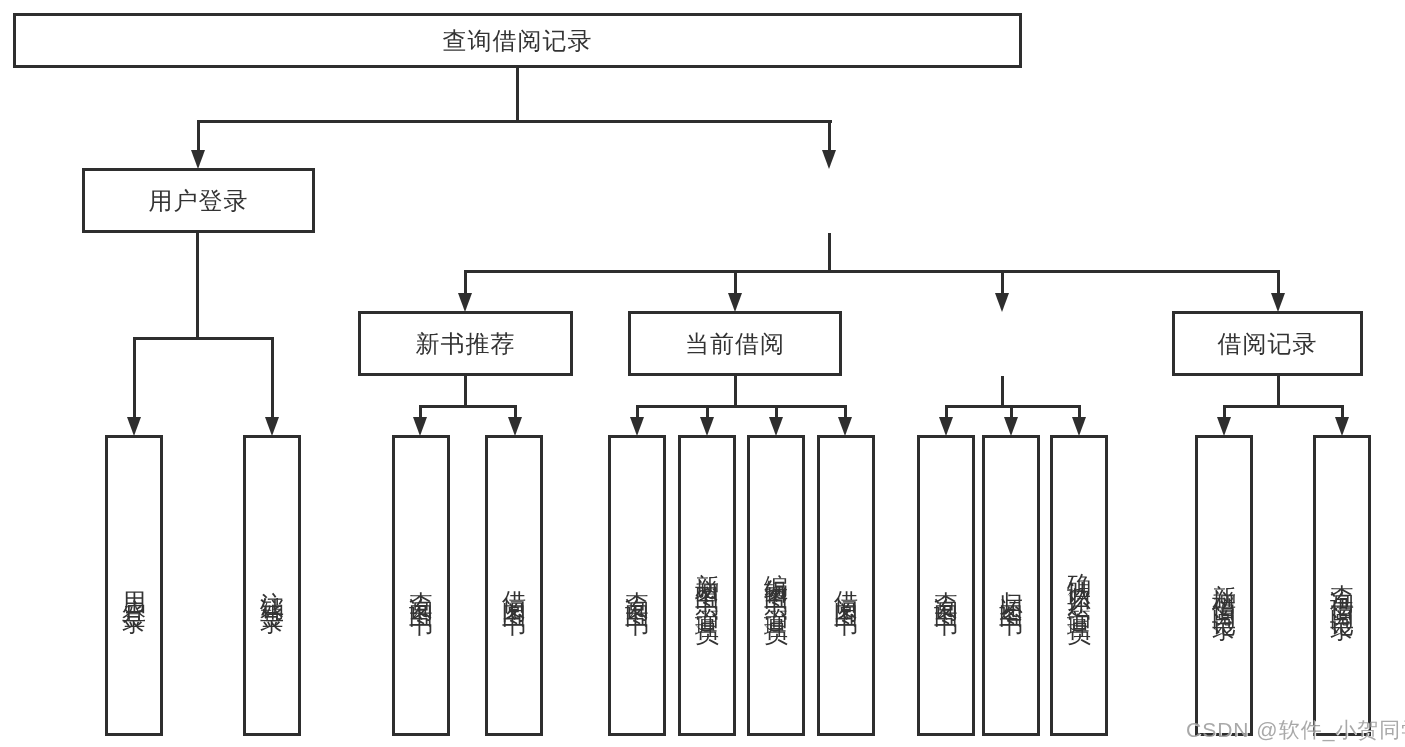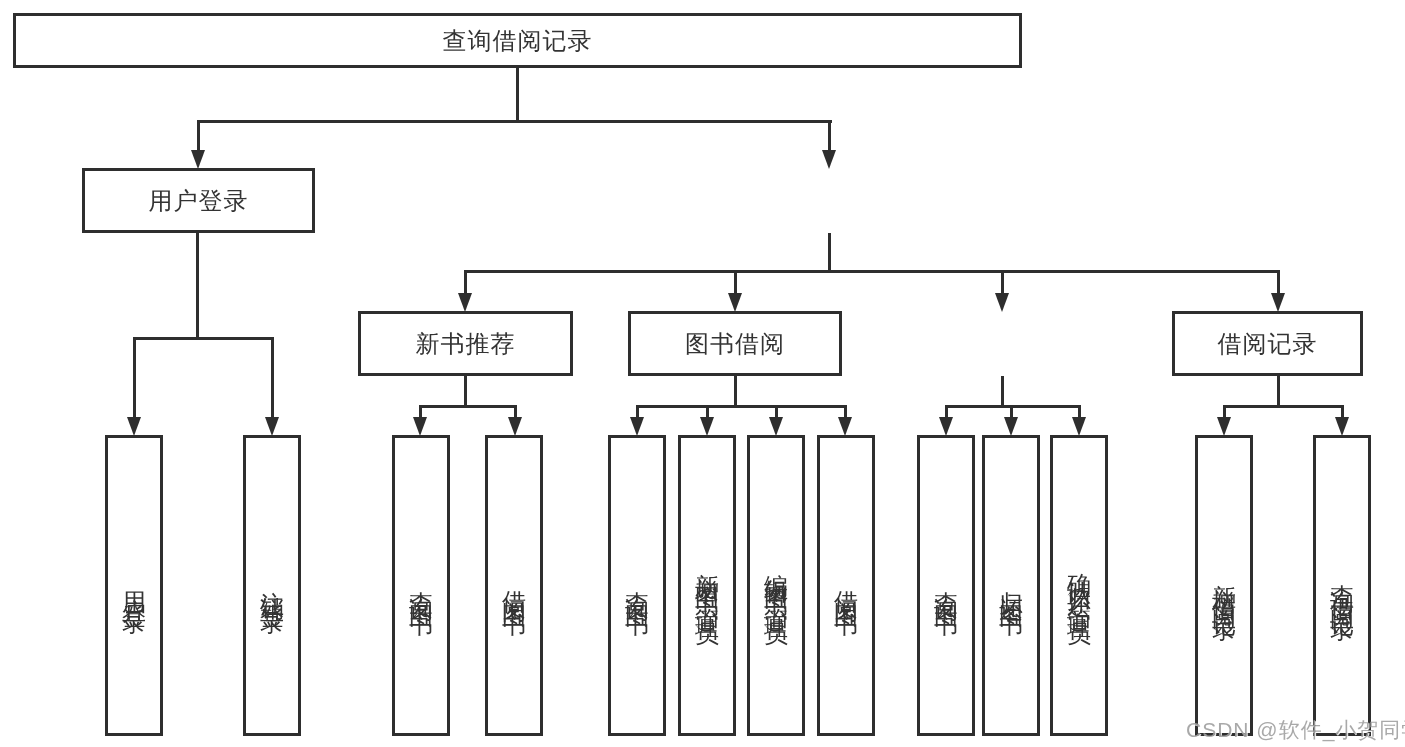--- a/index.html
+++ b/index.html
@@ -67,21 +67,21 @@
   <div class="hbox n-user-login">
     <span>用户登录</span>
   </div>
 
 
   <div class="hbox n-new-book">
     <span>新书推荐</span>
   </div>
 
   <div class="hbox n-book-borrow">
-    <span>图书借阅</span>
+    <span>当前借阅</span>
   </div>
 
 
   <div class="hbox n-borrow-record">
     <span>借阅记录</span>
   </div>
 
   <div class="vbox l-1">
     <span class="vtext">用户登录</span>
   </div>

